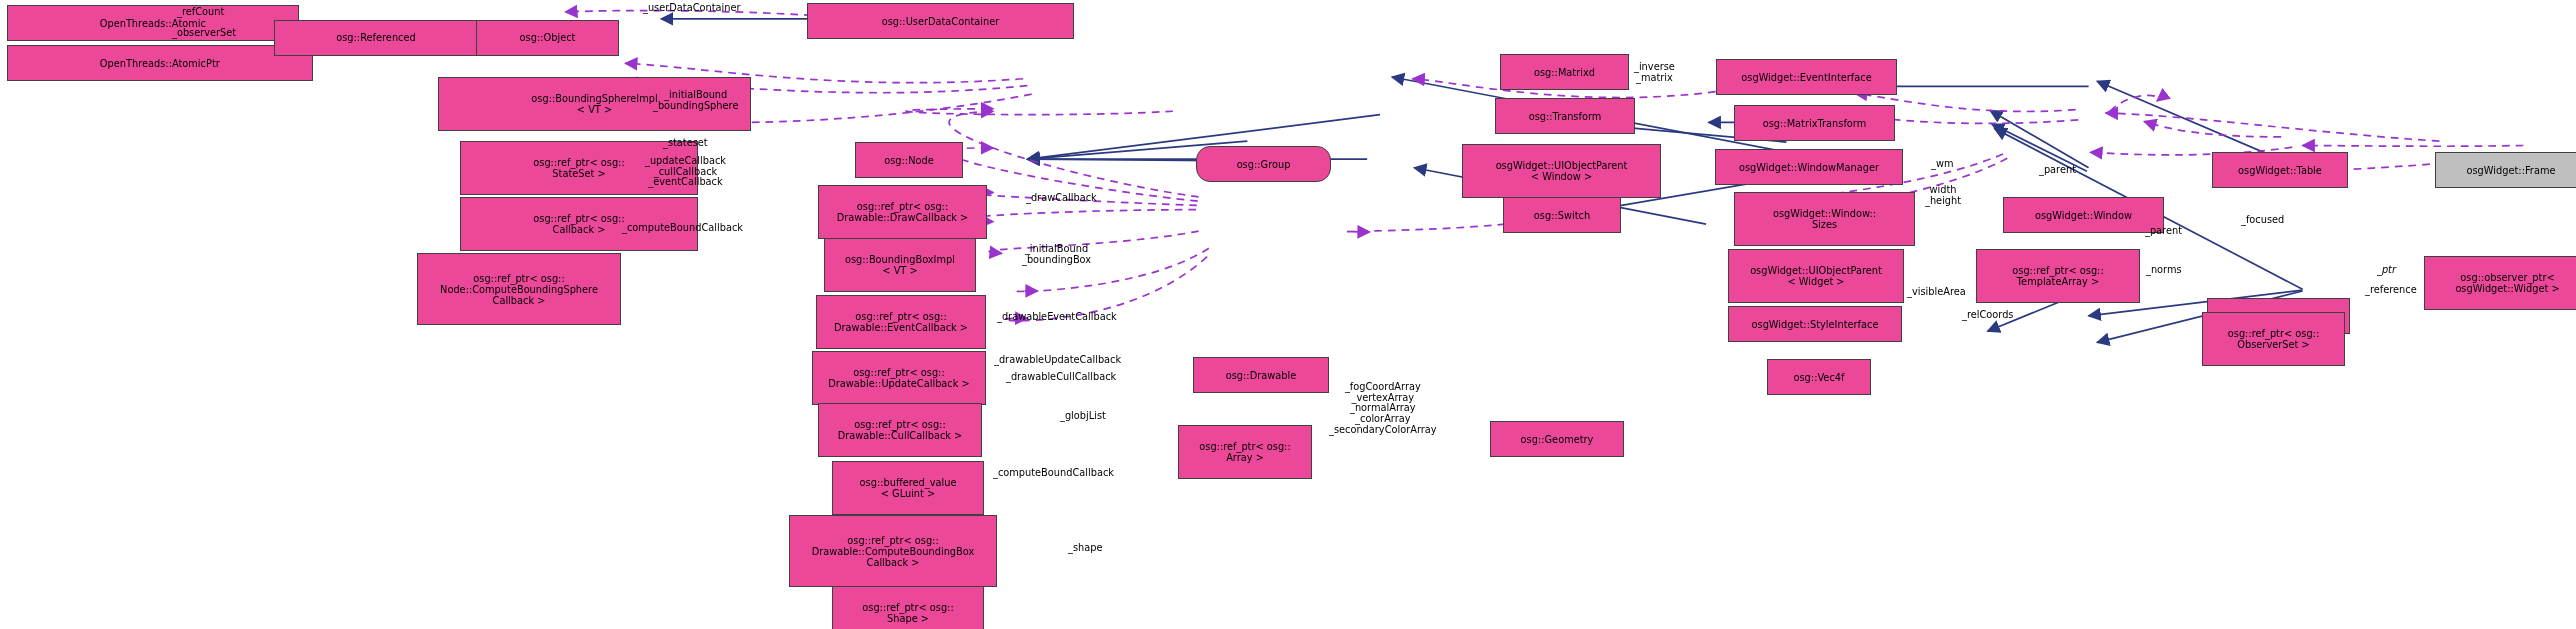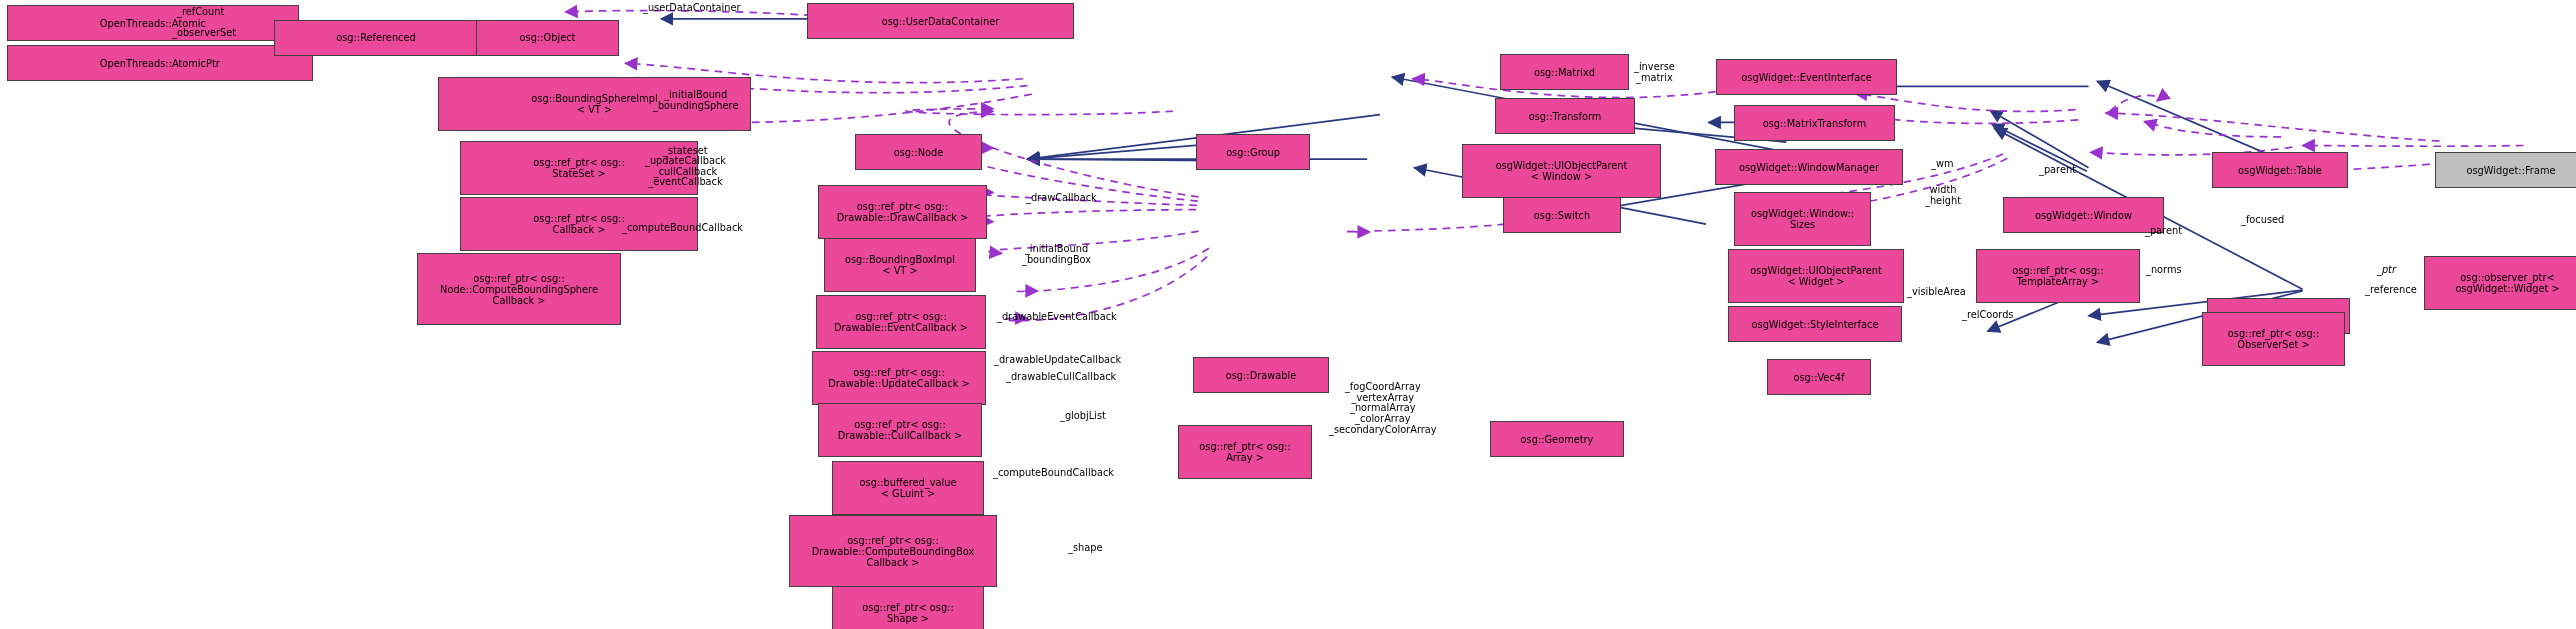--- a/index.html
+++ b/index.html
@@ -120,52 +120,52 @@
       <div class="node" style="left: 807px; top: 3.4px; width: 267px; height: 36px;">osg::UserDataContainer</div>
       <div class="node" style="left: 438px; top: 77px; width: 313px; height: 54px;">osg::BoundingSphereImpl
 &lt; VT &gt;</div>
       <div class="node" style="left: 460px; top: 141px; width: 238px; height: 54px;">osg::ref_ptr&lt; osg::
 StateSet &gt;</div>
       <div class="node" style="left: 460px; top: 197px; width: 238px; height: 54px;">osg::ref_ptr&lt; osg::
 Callback &gt;</div>
       <div class="node" style="left: 417px; top: 253px; width: 204px; height: 72px;">osg::ref_ptr&lt; osg::
 Node::ComputeBoundingSphere
 Callback &gt;</div>
-      <div class="node" style="left: 855px; top: 134px; width: 127px; height: 36px;">osg::Node</div>
+      <div class="node" style="left: 855px; top: 142px; width: 108px; height: 36px;">osg::Node</div>
       <div class="node" style="left: 818px; top: 185px; width: 169px; height: 54px;">osg::ref_ptr&lt; osg::
 Drawable::DrawCallback &gt;</div>
       <div class="node" style="left: 824px; top: 238px; width: 152px; height: 54px;">osg::BoundingBoxImpl
 &lt; VT &gt;</div>
       <div class="node" style="left: 816px; top: 295px; width: 170px; height: 54px;">osg::ref_ptr&lt; osg::
 Drawable::EventCallback &gt;</div>
       <div class="node" style="left: 812px; top: 351px; width: 174px; height: 54px;">osg::ref_ptr&lt; osg::
 Drawable::UpdateCallback &gt;</div>
       <div class="node" style="left: 818px; top: 403px; width: 164px; height: 54px;">osg::ref_ptr&lt; osg::
 Drawable::CullCallback &gt;</div>
       <div class="node" style="left: 832px; top: 461px; width: 152px; height: 54px;">osg::buffered_value
 &lt; GLuint &gt;</div>
       <div class="node" style="left: 789px; top: 515px; width: 208px; height: 72px;">osg::ref_ptr&lt; osg::
 Drawable::ComputeBoundingBox
 Callback &gt;</div>
       <div class="node" style="left: 832px; top: 586px; width: 152px; height: 54px;">osg::ref_ptr&lt; osg::
 Shape &gt;</div>
       <div class="node" style="left: 1193px; top: 357px; width: 136px; height: 36px;">osg::Drawable</div>
       <div class="node" style="left: 1178px; top: 425px; width: 134px; height: 54px;">osg::ref_ptr&lt; osg::
 Array &gt;</div>
-      <div class="node" style="left: 1196px; top: 134px; width: 114px; height: 36px;">osg::Group</div>
+      <div class="node" style="left: 1196px; top: 146px; width: 135px; height: 36px; border-radius: 14px;">osg::Group</div>
       <div class="node" style="left: 1490px; top: 421px; width: 134px; height: 36px;">osg::Geometry</div>
       <div class="node" style="left: 1500px; top: 54px; width: 129px; height: 36px;">osg::Matrixd</div>
       <div class="node" style="left: 1495px; top: 98px; width: 140px; height: 36px;">osg::Transform</div>
       <div class="node" style="left: 1462px; top: 144px; width: 199px; height: 54px;">osgWidget::UIObjectParent
 &lt; Window &gt;</div>
       <div class="node" style="left: 1503px; top: 197px; width: 118px; height: 36px;">osg::Switch</div>
       <div class="node" style="left: 1716px; top: 59px; width: 181px; height: 36px;">osgWidget::EventInterface</div>
       <div class="node" style="left: 1734px; top: 105px; width: 161px; height: 36px;">osg::MatrixTransform</div>
       <div class="node" style="left: 1715px; top: 149px; width: 188px; height: 36px;">osgWidget::WindowManager</div>
-      <div class="node" style="left: 1734px; top: 192px; width: 137px; height: 54px;">osgWidget::Window::
+      <div class="node" style="left: 1734px; top: 192px; width: 181px; height: 54px;">osgWidget::Window::
 Sizes</div>
       <div class="node" style="left: 1728px; top: 249px; width: 176px; height: 54px;">osgWidget::UIObjectParent
 &lt; Widget &gt;</div>
       <div class="node" style="left: 1728px; top: 306px; width: 174px; height: 36px;">osgWidget::StyleInterface</div>
       <div class="node" style="left: 1767px; top: 359px; width: 104px; height: 36px;">osg::Vec4f</div>
       <div class="node" style="left: 2003px; top: 197px; width: 161px; height: 36px;">osgWidget::Window</div>
       <div class="node" style="left: 1976px; top: 249px; width: 164px; height: 54px;">osg::ref_ptr&lt; osg::
 TemplateArray &gt;</div>
       <div class="node" style="left: 2212px; top: 152px; width: 136px; height: 36px;">osgWidget::Table</div>
       <div class="node" style="left: 2207px; top: 265px; width: 143px; height: 36px; margin-top: 33px;">osgWidget::Widget</div>
@@ -175,21 +175,21 @@
 osgWidget::Widget &gt;</div>
       <div class="node current" style="left: 2435px; top: 152px; width: 152px; height: 36px;">osgWidget::Frame</div>
     </div>
 
   <div id="labels-layer">
       <div class="elabel" style="left: 177px; top: 6.8px;">_refCount</div>
       <div class="elabel" style="left: 172px; top: 28px;">_observerSet</div>
       <div class="elabel" style="left: 643px; top: 3.4px;">_userDataContainer</div>
       <div class="elabel" style="left: 653px; top: 90px;">_initialBound
 _boundingSphere</div>
-      <div class="elabel" style="left: 663px; top: 138px; margin-top: 8px;">_stateset</div>
+      <div class="elabel" style="left: 663px; top: 138px;">_stateset</div>
       <div class="elabel" style="left: 645px; top: 156px;">_updateCallback
 _cullCallback
 _eventCallback</div>
       <div class="elabel" style="left: 622px; top: 223px;">_computeBoundCallback</div>
       <div class="elabel" style="left: 1026px; top: 193px;">_drawCallback</div>
       <div class="elabel" style="left: 1022px; top: 244px;">_initialBound
 _boundingBox</div>
       <div class="elabel" style="left: 997px; top: 312px;">_drawableEventCallback</div>
       <div class="elabel" style="left: 994px; top: 355px;">_drawableUpdateCallback</div>
       <div class="elabel" style="left: 1006px; top: 372px;">_drawableCullCallback</div>

